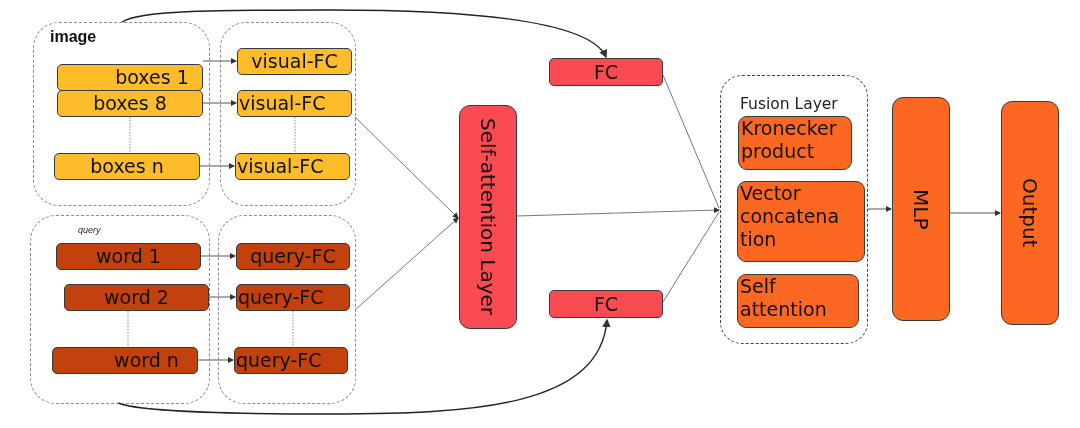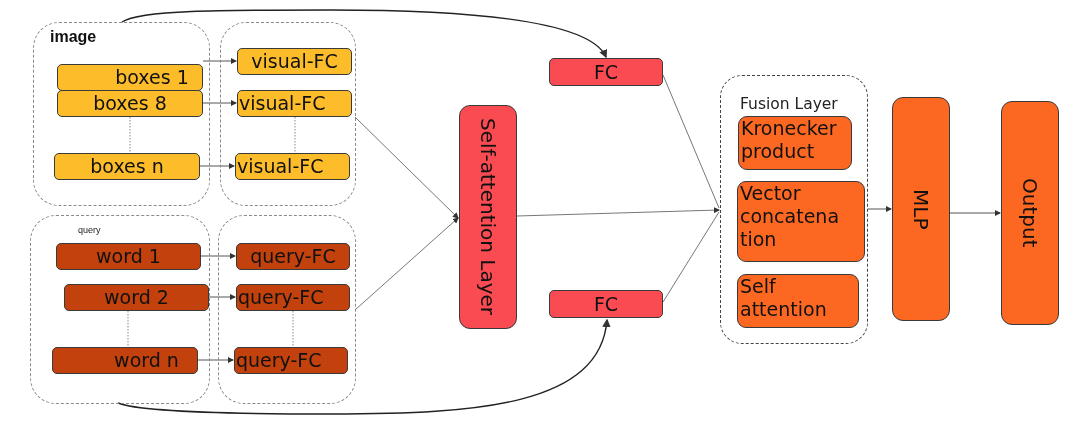--- a/index.html
+++ b/index.html
@@ -13,21 +13,21 @@
   .yellow { background: #fdbd2a; }
   .orange { background: #c2410c; }
   .red { background: #f94b51; }
   .deep { background: #fc6822; }
   .node.left { justify-content: flex-start; padding-left: 1px; }
   .node.multi { flex-direction: column; align-items: flex-start; justify-content: flex-start; font-size: 19px; line-height: 1.22; padding-left: 2px; border-radius: 9px; }
   .vert { writing-mode: vertical-rl; font-size: 20px; }
   .tall { border-radius: 11px; }
   .glabel { position: absolute; font-size: 15px; }
   .glabel.bold { font-weight: bold; font-family: "Liberation Sans", sans-serif; font-size: 16px; }
-  .glabel.small { font-size: 9px; color: #222; font-family: "Liberation Sans", sans-serif; }
+  .glabel.small { font-size: 9px; color: #222; font-family: "Liberation Sans", sans-serif; font-style: italic; }
   .glabel.fl { font-size: 15.5px; color: #222; }
 </style>
 </head>
 <body>
 
 <svg class="wires" viewBox="0 0 1080 428">
   <defs>
     <marker id="arr" markerWidth="6" markerHeight="6" refX="5" refY="3" orient="auto">
       <path d="M0,0 L6,3 L0,6 Z" fill="#333"></path>
     </marker>

